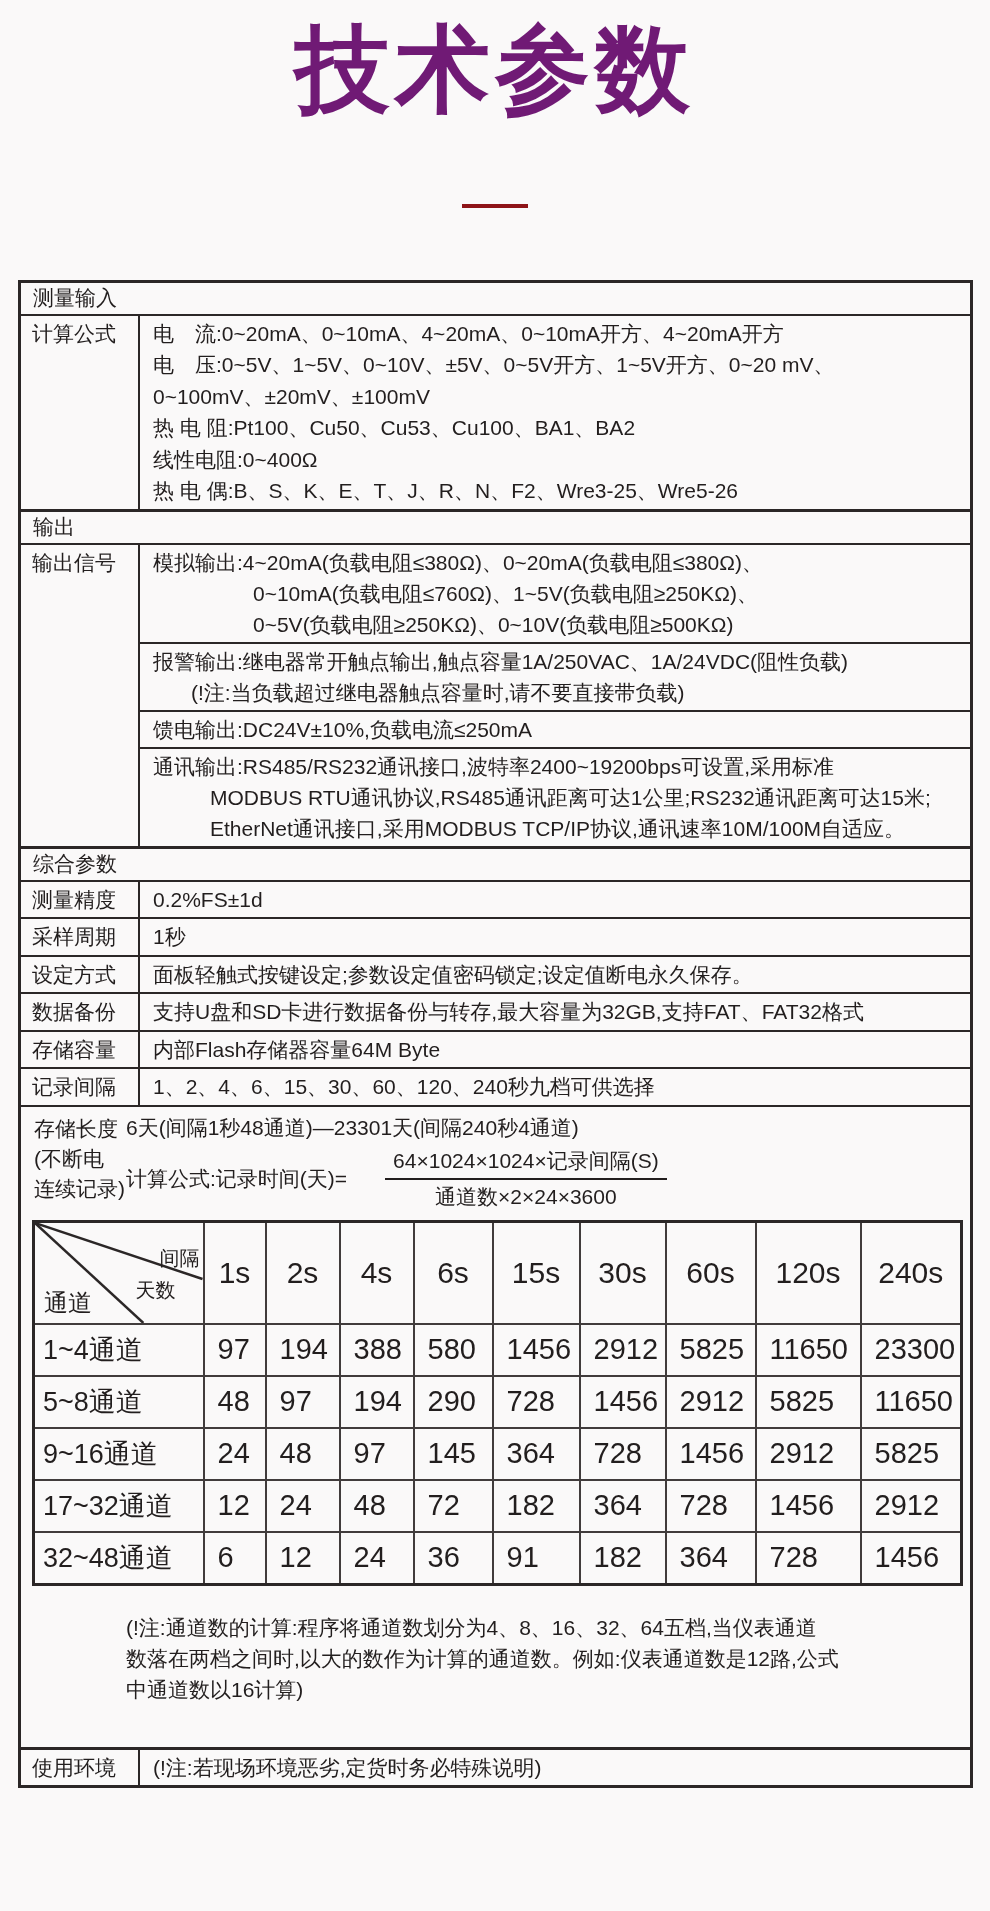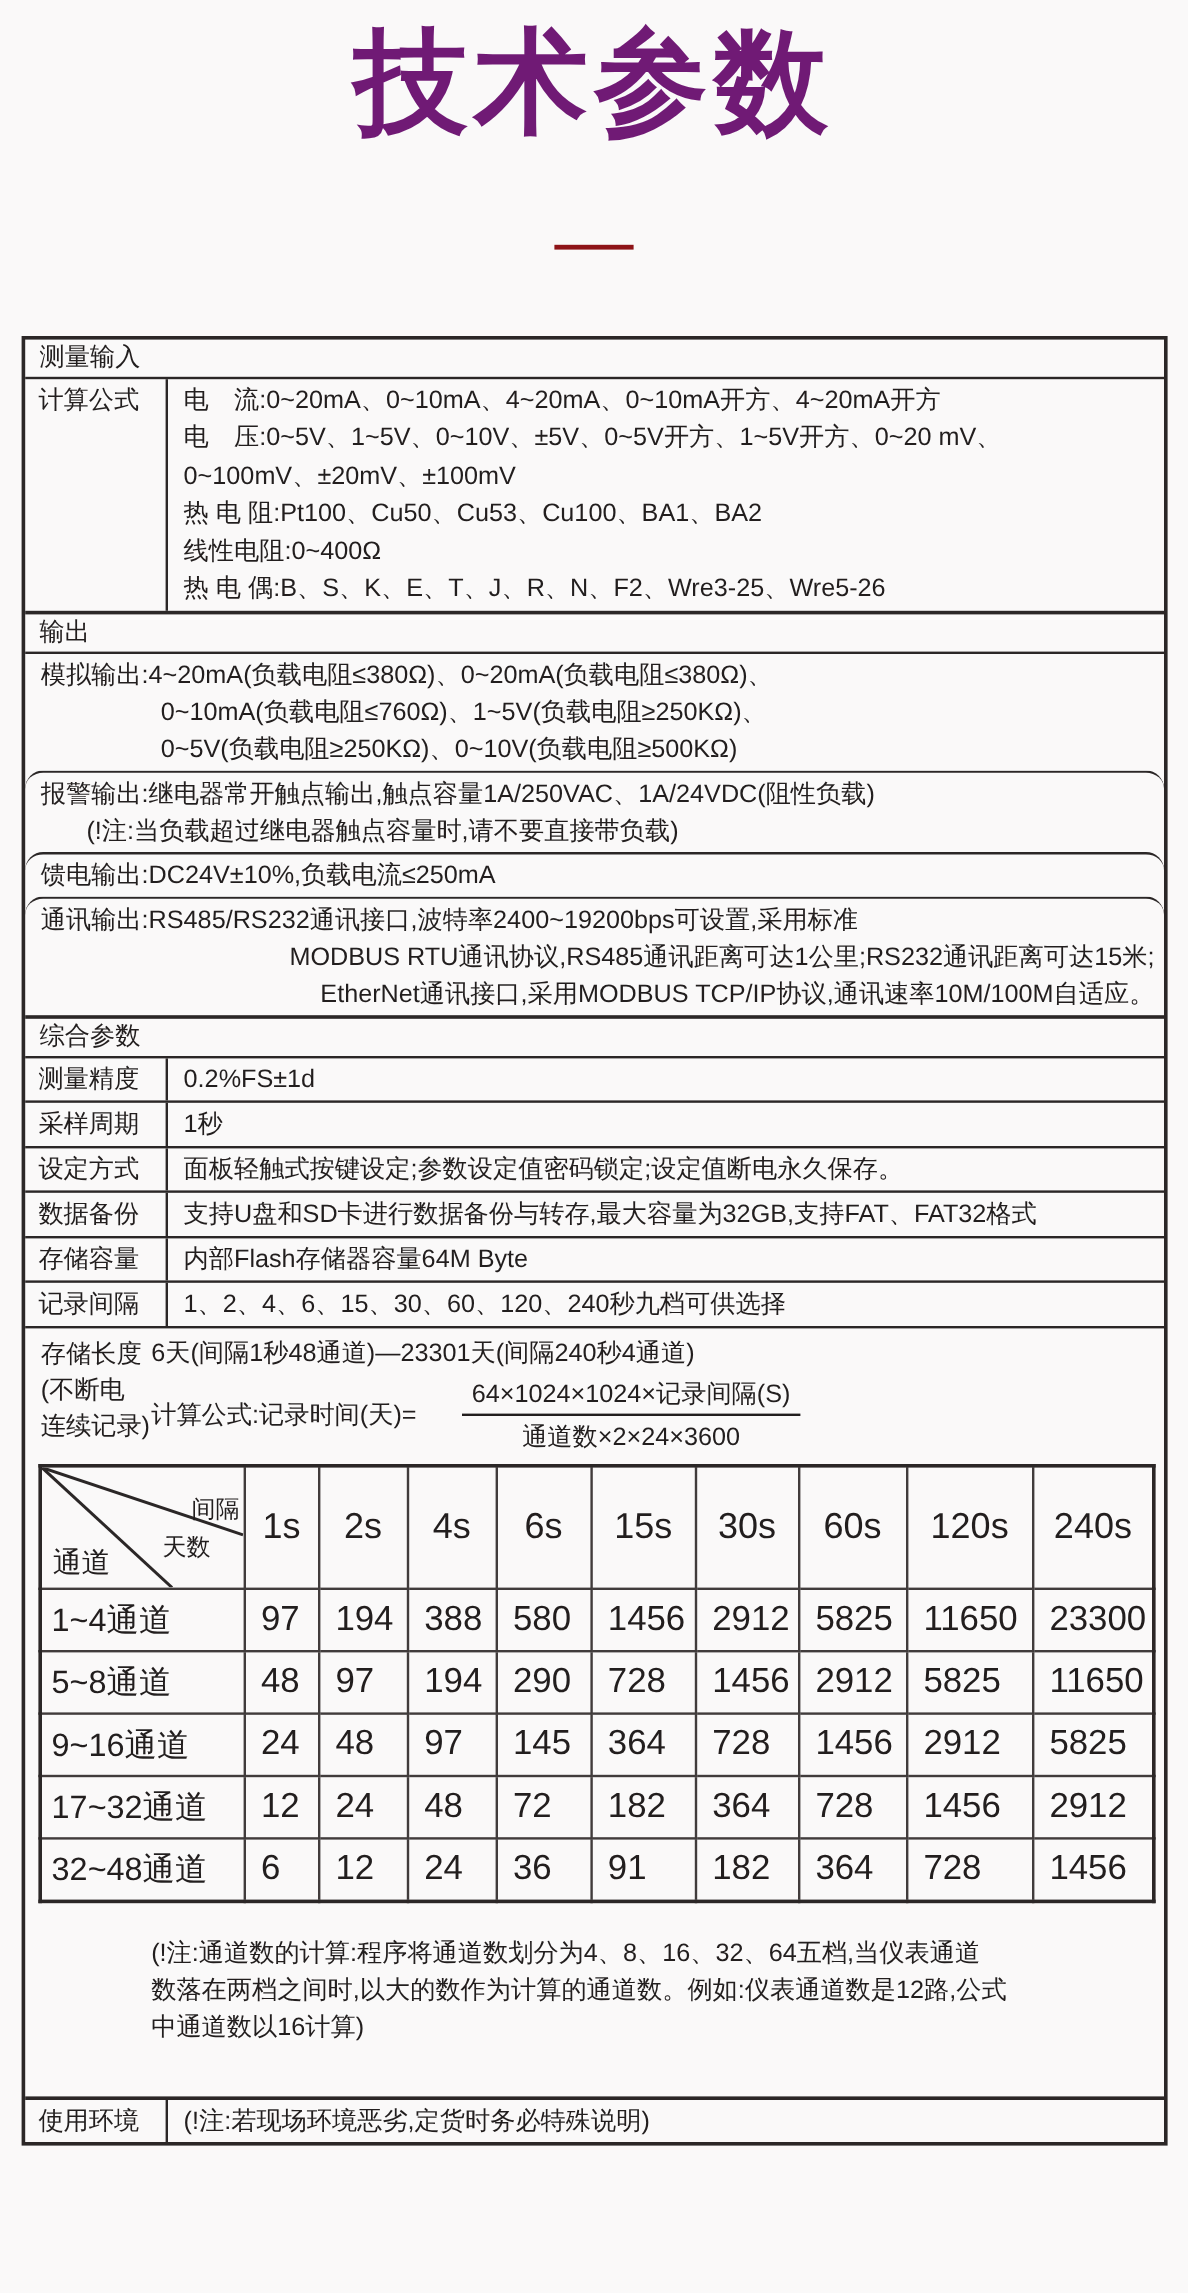--- a/index.html
+++ b/index.html
@@ -37,24 +37,24 @@
   .section-cell{flex:1;padding:1px 12px 2px 12px;line-height:28px;}
   .row-label{
     flex:0 0 102px;
     border-right:2px solid #2b2727;
     padding:2px 4px 2px 11px;
     line-height:31px;
   }
   .row-content{flex:1;padding:2px 8px 2px 13px;line-height:31.5px;}
   .row-content .ln{white-space:nowrap;}
   .ind-100{padding-left:100px;}
-  .ind-57{padding-left:57px;text-align:right;}
+  .ind-57{padding-left:57px;}
   .ind-38{padding-left:38px;}
   .content-stack{flex:1;display:flex;flex-direction:column;}
-  .subrow{border-top:2px solid #2b2727;padding:2px 8px 2px 13px;line-height:31px;border-radius:15px;}
+  .subrow{border-top:2px solid #2b2727;padding:2px 8px 2px 13px;line-height:31px;}
   .subrow:first-child{border-top:none;}
   
   .storage-row{display:block;position:relative;padding:5px 10px 0 0;}
   .storage-label{position:absolute;left:13px;top:7px;width:104px;line-height:30px;}
   .storage-range{margin-left:105px;line-height:32px;}
   .formula-row{margin-left:105px;display:flex;align-items:center;margin-top:3px;margin-bottom:9px;}
   .fraction{margin-left:38px;text-align:center;}
   .frac-num{padding:0 8px 3px 8px;border-bottom:2px solid #221e1e;}
   .frac-den{padding-top:3px;}
   
@@ -101,20 +101,21 @@
       <div class="ln">线性电阻:0~400Ω</div>
       <div class="ln">热 电 偶:B、S、K、E、T、J、R、N、F2、Wre3-25、Wre5-26</div>
     </div>
   </div>
 
   <div class="srow thick">
     <div class="section-cell">输出</div>
   </div>
 
   <div class="srow">
+    <div class="row-label">输出信号</div>
     <div class="content-stack">
       <div class="subrow">
         <div class="ln">模拟输出:4~20mA(负载电阻≤380Ω)、0~20mA(负载电阻≤380Ω)、</div>
         <div class="ln ind-100">0~10mA(负载电阻≤760Ω)、1~5V(负载电阻≥250KΩ)、</div>
         <div class="ln ind-100">0~5V(负载电阻≥250KΩ)、0~10V(负载电阻≥500KΩ)</div>
       </div>
       <div class="subrow">
         <div class="ln">报警输出:继电器常开触点输出,触点容量1A/250VAC、1A/24VDC(阻性负载)</div>
         <div class="ln ind-38">(!注:当负载超过继电器触点容量时,请不要直接带负载)</div>
       </div>

